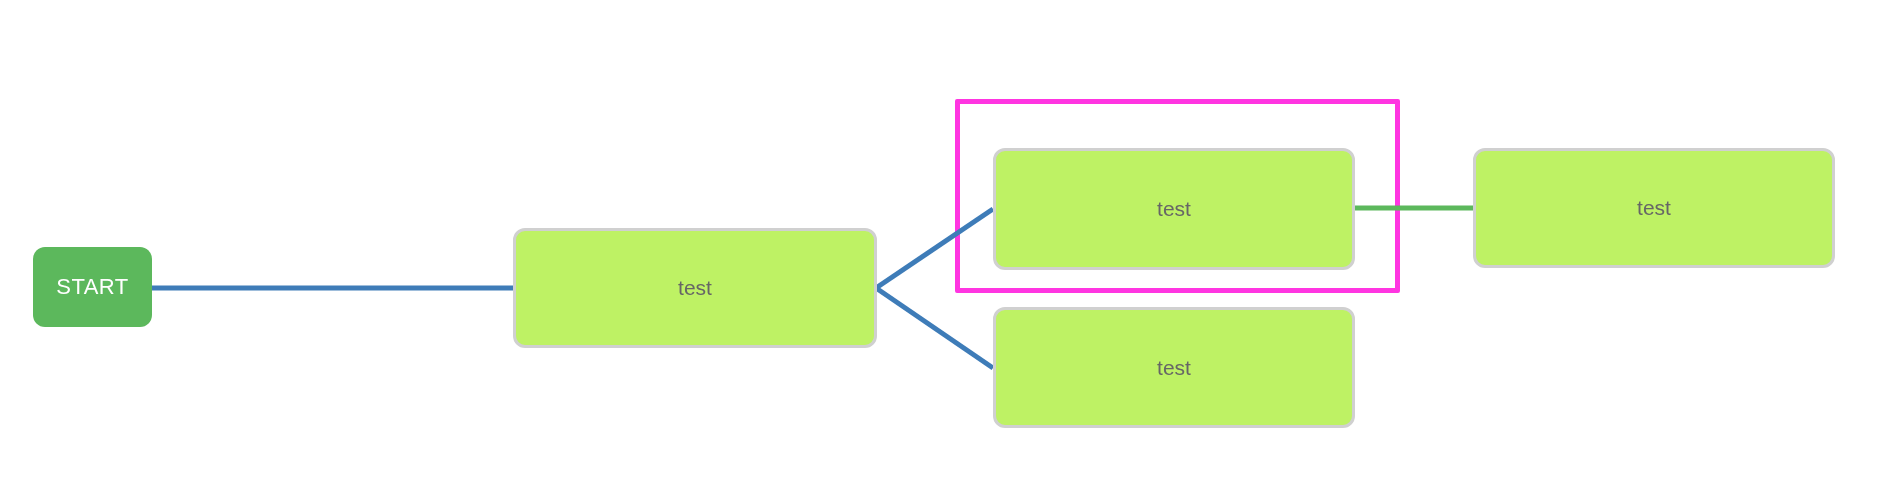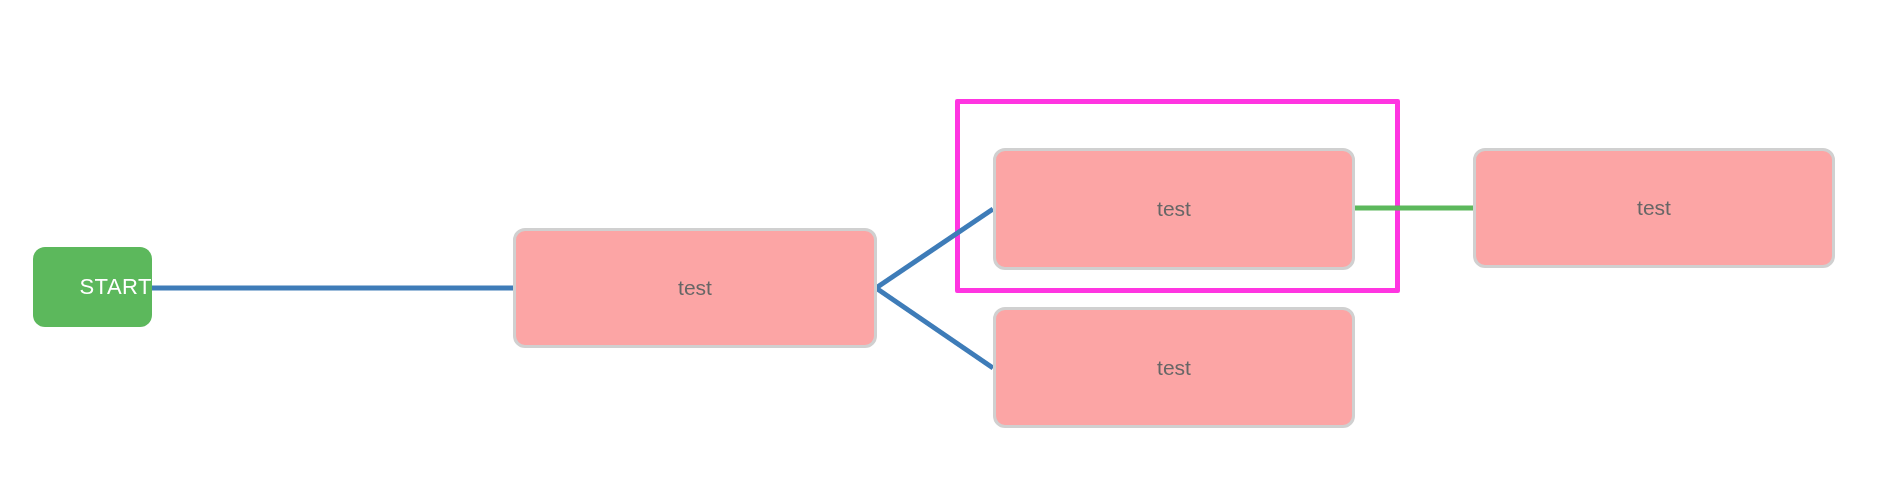--- a/index.html
+++ b/index.html
@@ -34,34 +34,33 @@
   .node {
     position: absolute;
     box-sizing: border-box;
     display: flex;
     align-items: center;
     justify-content: center;
     z-index: 3;
     cursor: move;
   }
   .node-task {
-    background: #fca5a5;
+    background: #bef264;
     border: 3px solid #d0d0d0;
     border-radius: 12px;
     color: #666666;
     font-size: 21px;
   }
   .node-start {
     background: #5cb85c;
     border: none;
     border-radius: 12px;
     color: #ffffff;
     font-size: 22px;
     letter-spacing: 0.5px;
-    justify-content: flex-end;
   }
   .node-label {
     user-select: none;
   }
 </style>
 </head>
 <body>
 
 <div class="canvas" style="width: 1886px; height: 502px; background: rgb(255, 255, 255);">
   <div class="selection-highlight" style="left: 955px; top: 99px; width: 445px; height: 194px; border-color: rgb(255, 53, 225);"></div>

